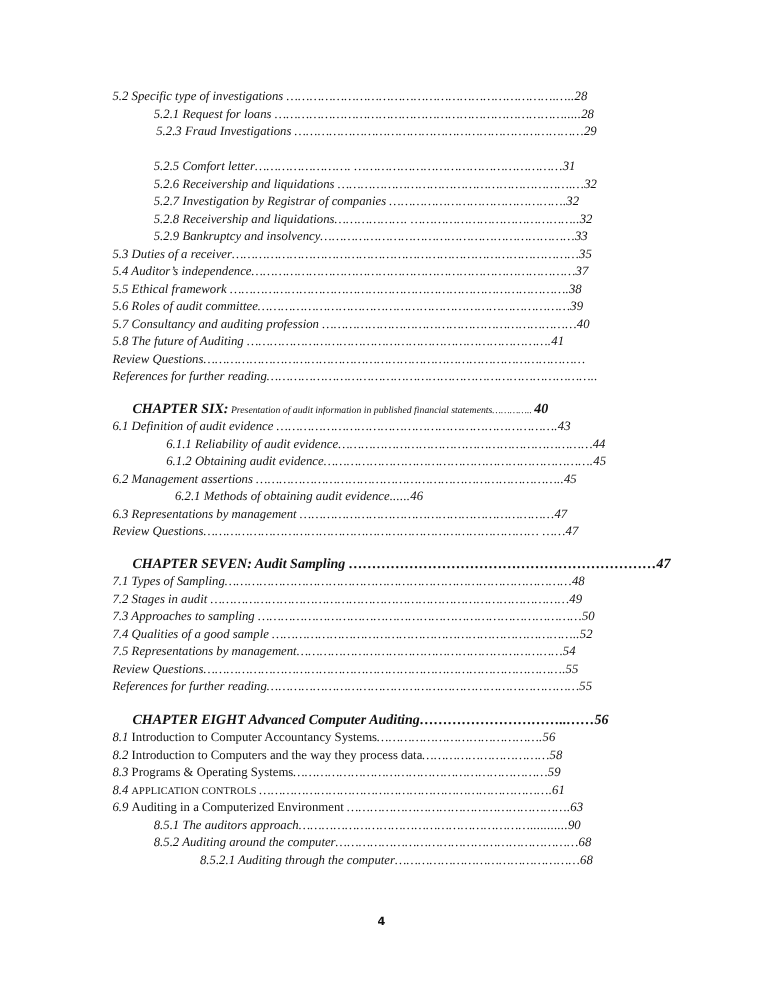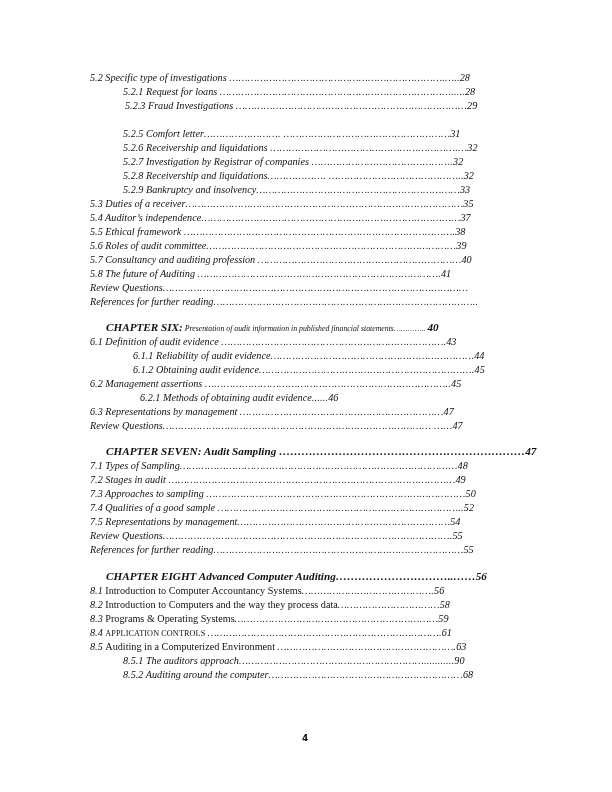--- a/index.html
+++ b/index.html
@@ -50,17 +50,18 @@
     <div class="line" style="left: 74px; top: 488px;"><span class="prefix">7.3 Approaches to sampling </span><span class="dots">…………………………………………………………………………</span><span class="pg">50</span></div>
     <div class="line" style="left: 74px; top: 502px;"><span class="prefix">7.4 Qualities of a good sample </span><span class="dots">……………………………………………………………………..</span><span class="pg">52</span></div>
     <div class="line" style="left: 74px; top: 516px;"><span class="prefix">7.5 Representations by management</span><span class="dots">……………………………………………………………</span><span class="pg">54</span></div>
     <div class="line" style="left: 74px; top: 530px;"><span class="prefix">Review Questions</span><span class="dots">………………………………………………………………………………….</span><span class="pg">55</span></div>
     <div class="line" style="left: 74px; top: 544px;"><span class="prefix">References for further reading</span><span class="dots">………………………………………………………………………</span><span class="pg">55</span></div>
     <div class="line chapter" style="left: 74px; top: 570px;"><span>CHAPTER EIGHT Advanced Computer Auditing</span><span>…………………………..……</span><span class="pg">56</span></div>
     <div class="line" style="left: 74px; top: 585px;"><span class="prefix">8.1 </span><span class="title roman">Introduction to Computer Accountancy Systems</span><span class="dots">…………………………………….</span><span class="pg">56</span></div>
     <div class="line" style="left: 74px; top: 599px;"><span class="prefix">8.2 </span><span class="title roman">Introduction to Computers and the way they process data</span><span class="dots">……………………………</span><span class="pg">58</span></div>
     <div class="line" style="left: 74px; top: 613px;"><span class="prefix">8.3 </span><span class="title roman">Programs &amp; Operating Systems</span><span class="dots">…………………………………………………………</span><span class="pg">59</span></div>
     <div class="line" style="left: 74px; top: 627px;"><span class="prefix">8.4 </span><span class="title smallcaps">APPLICATION CONTROLS </span><span class="dots">………………………………………………………………….</span><span class="pg">61</span></div>
-    <div class="line" style="left: 74px; top: 641px;"><span class="prefix">8.5 </span><span class="title roman">Auditing in a Computerized Environment </span><span class="dots">………………………………………………….</span><span class="pg">63</span></div>
+    <div class="line" style="left: 74px; top: 641px;"><span class="prefix">6.9 </span><span class="title roman">Auditing in a Computerized Environment </span><span class="dots">………………………………………………….</span><span class="pg">63</span></div>
     <div class="line" style="left: 107px; top: 655px;"><span class="prefix">8.5.1 The auditors approach</span><span class="dots">……………………………………………………...........</span><span class="pg">90</span></div>
     <div class="line" style="left: 107px; top: 669px;"><span class="prefix">8.5.2 Auditing around the computer</span><span class="dots">………………………………………………………</span><span class="pg">68</span></div>
+    <div class="line" style="left: 144px; top: 683px;"><span class="prefix">8.5.2.1 Auditing through the computer</span><span class="dots">…………………………………………</span><span class="pg">68</span></div>
   </div>
 <div class="pagenum">4</div>
 
 </body></html>

